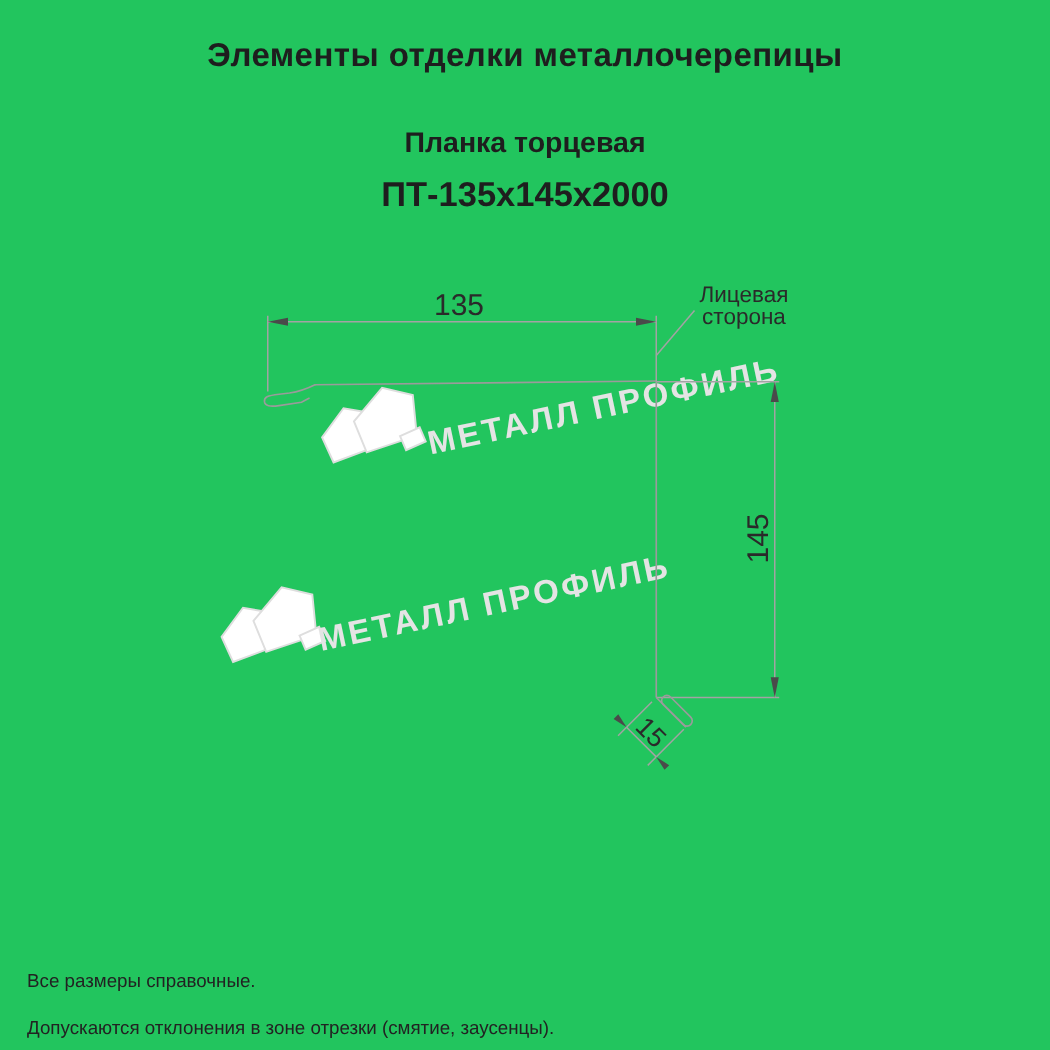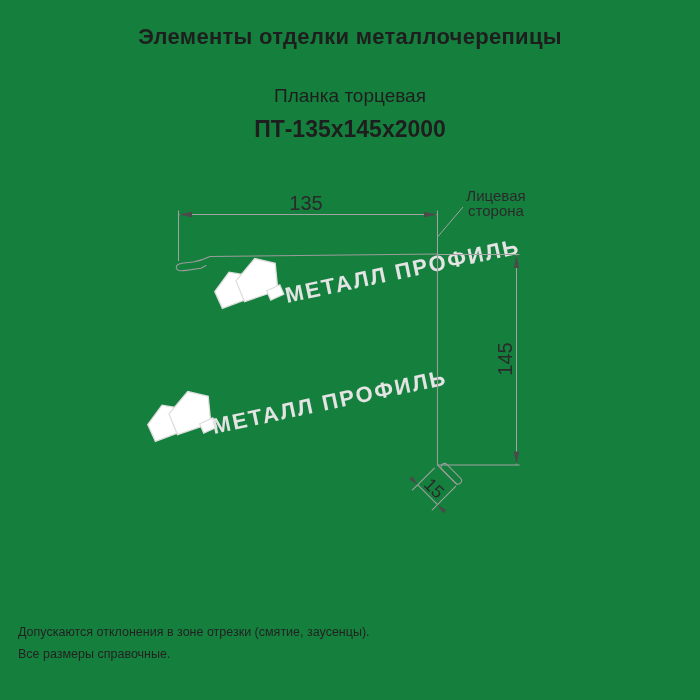--- a/index.html
+++ b/index.html
@@ -1,27 +1,27 @@
 <!DOCTYPE html>
 <html><head>
 <meta charset="utf-8">
 <style>
   html,body{margin:0;padding:0;background:#fff;}
   .page{
-    position:relative;width:700px;height:700px;background:#15803d;
+    position:relative;width:700px;height:700px;background:#22c55e;
     font-family:"Liberation Sans","DejaVu Sans",sans-serif;overflow:hidden;
   }
   .hdr{position:absolute;left:0;width:700px;text-align:center;color:#1e1e1e;}
   .hdr.title{top:24px;font-size:22px;font-weight:bold;letter-spacing:.3px;}
-  .hdr.subtitle{top:85px;font-size:19px;font-weight:normal;}
+  .hdr.subtitle{top:85px;font-size:19px;font-weight:bold;}
   .hdr.model{top:116px;font-size:23px;font-weight:bold;}
   .drawing{position:absolute;left:0;top:0;}
   .foot{position:absolute;left:18px;color:#222;font-size:12.5px;line-height:17px;}
   .foot.l1{top:646px;}
-  .foot.l2{top:624px;}
+  .foot.l2{top:677px;}
   svg text.dim{fill:#2a2a2a;font-size:20px;font-family:"Liberation Sans","DejaVu Sans",sans-serif;}
   svg text.dim-small{fill:#2a2a2a;font-size:18px;font-family:"Liberation Sans","DejaVu Sans",sans-serif;}
   svg text.lbl{fill:#2a2a2a;font-size:15px;font-family:"Liberation Sans","DejaVu Sans",sans-serif;}
   svg text.wm{fill:#e4e4e4;font-size:22px;font-weight:bold;letter-spacing:2px;
     font-family:"Liberation Sans","DejaVu Sans",sans-serif;}
   svg .ln{stroke:#9b9b9b;stroke-width:1.1;fill:none;}
   svg .thin{stroke:#a3a3a3;stroke-width:1;fill:none;}
   svg .arr{fill:#4a4a4a;stroke:none;}
   svg .wm-shape{stroke:#dedede;stroke-width:1.3;fill:#ffffff;}
 </style>

